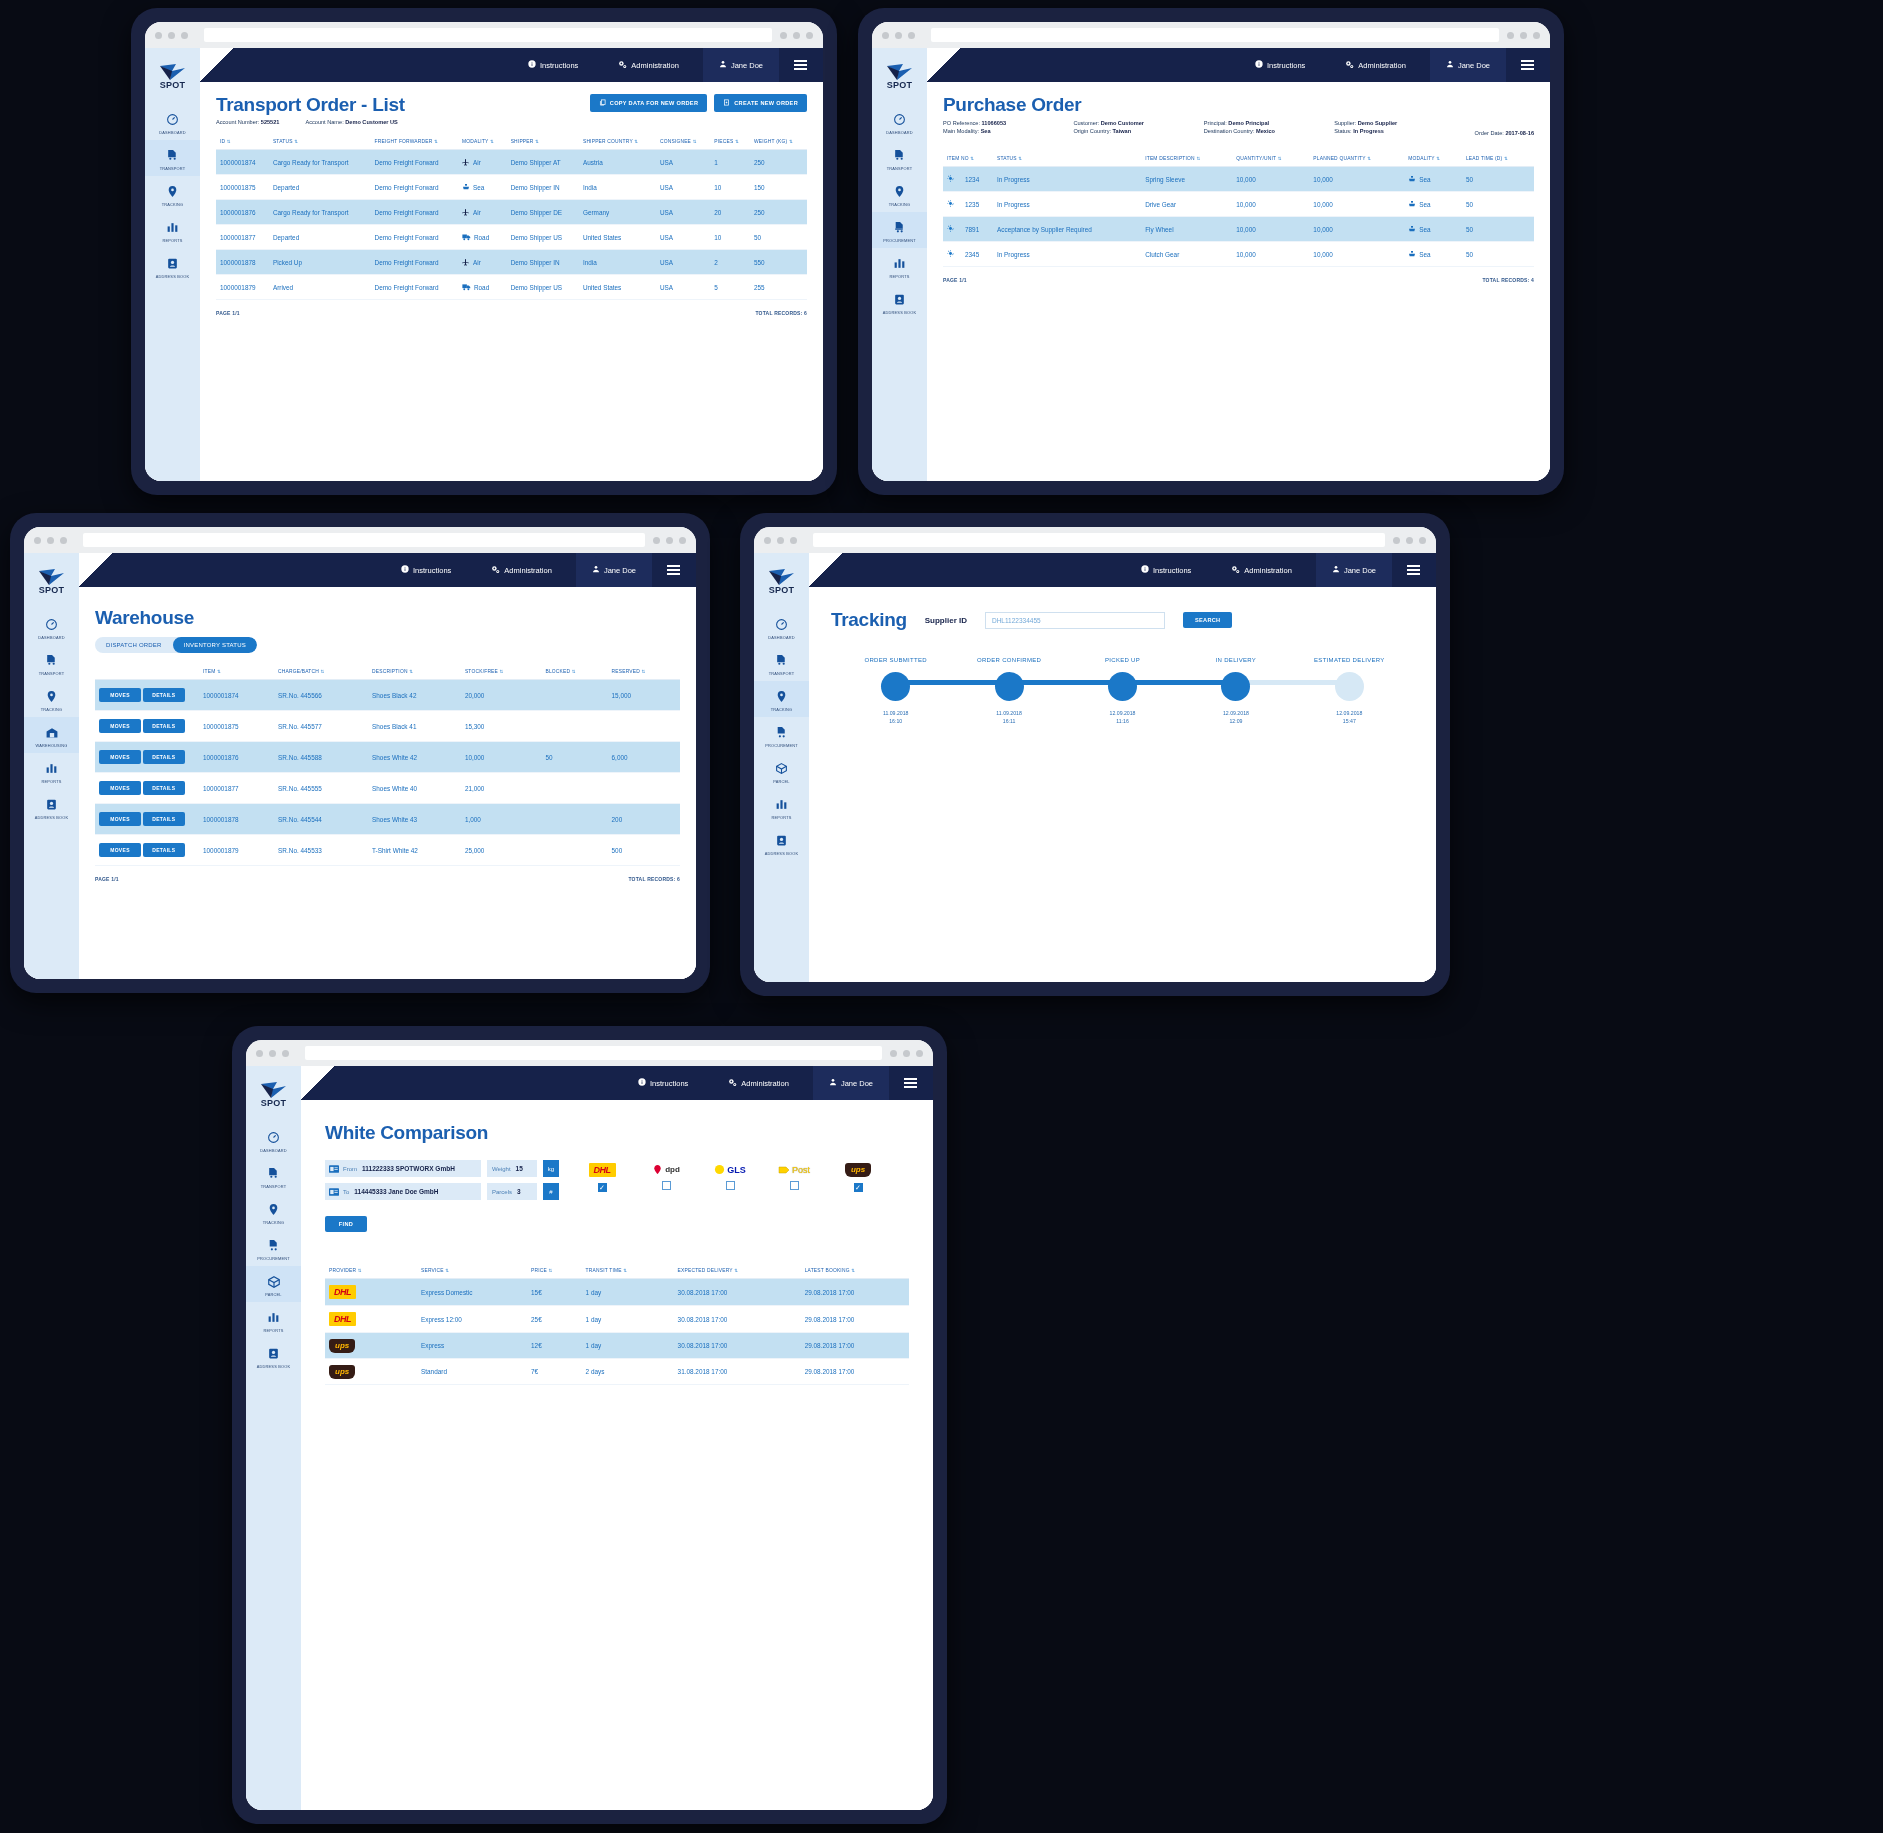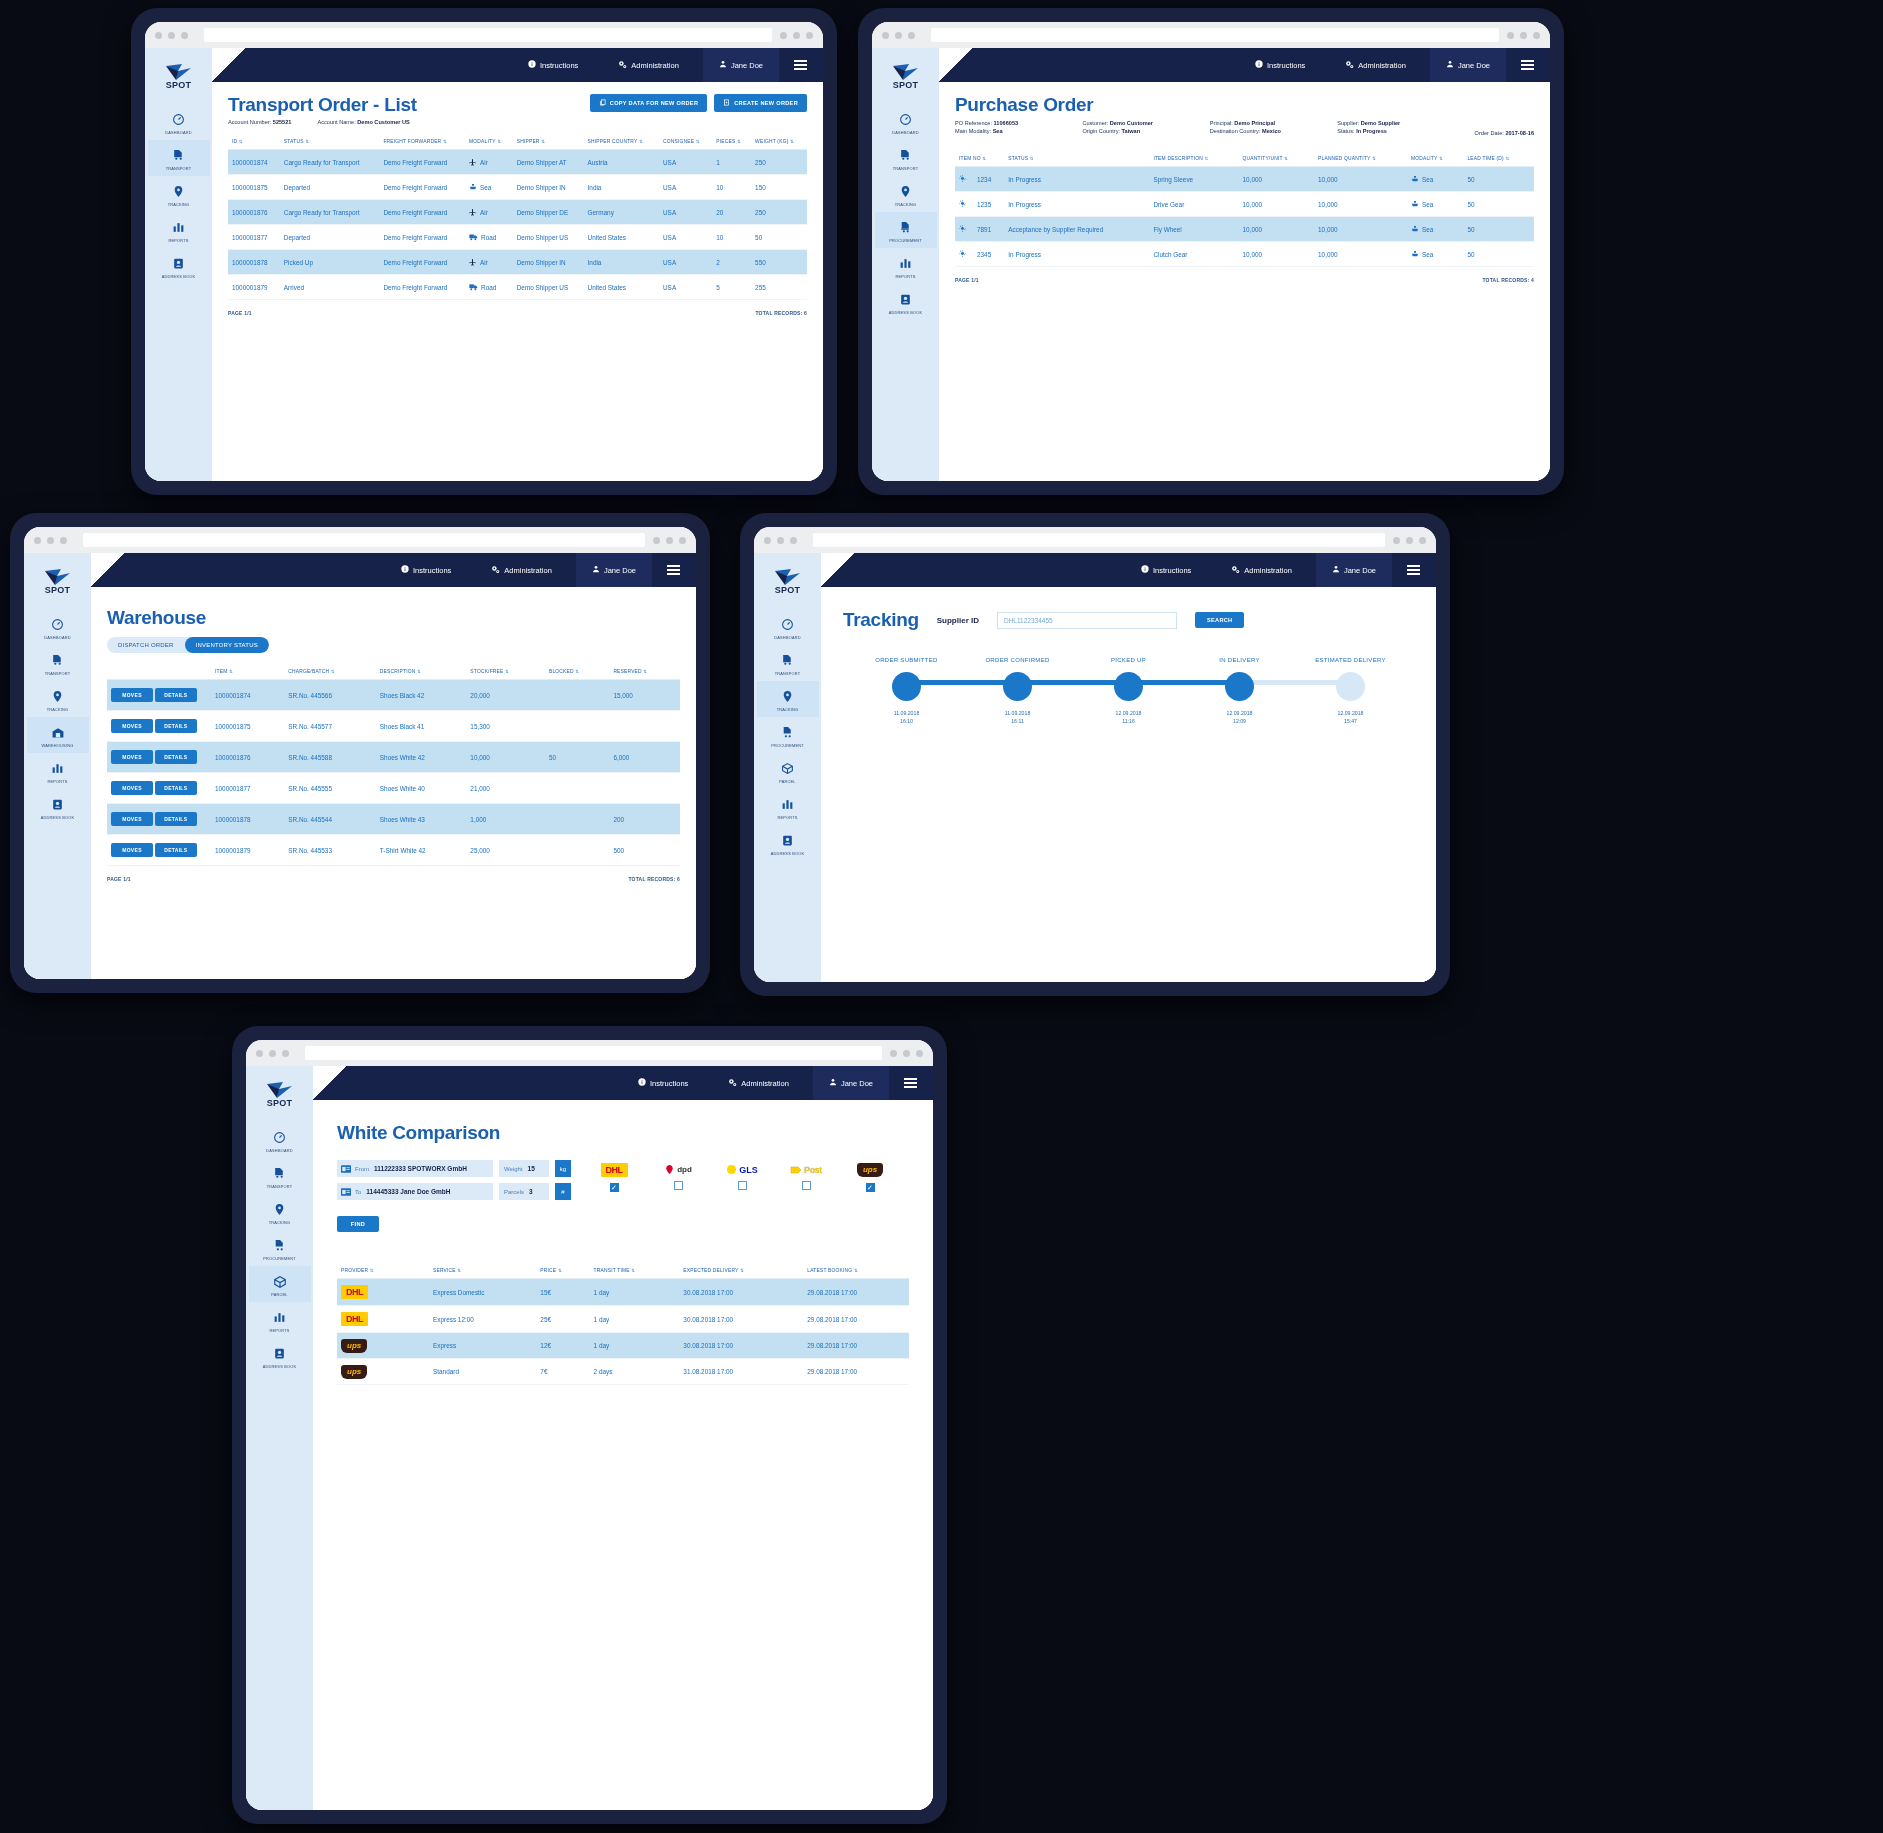--- a/index.html
+++ b/index.html
@@ -15,21 +15,21 @@
   
   .chrome { background:#eceef0; display:flex; align-items:center; gap:8px; padding:6px 10px; flex:0 0 auto; }
   .dots { display:flex; gap:6px; padding-right:8px;}
   .dot { width:7px; height:7px; border-radius:50%; background:#c6c9cd; }
   .urlbar { flex:1; height:14px; background:#fff; border-radius:2px; }
   .chrome-right { display:flex; gap:6px; }
 
   .app { flex:1; display:flex; background:#fff; min-height:0; }
 
   
-  .sidebar { width:67px; background:#dceaf7; flex:0 0 auto; display:flex; flex-direction:column;
+  .sidebar { width:55px; background:#dceaf7; flex:0 0 auto; display:flex; flex-direction:column;
              align-items:center; padding-top:8px; }
   .logo { width:52px; height:40px; display:flex; flex-direction:column; align-items:center; justify-content:center; margin-bottom:8px;}
   .logo svg { display:block; }
   .logo .lt { font-size:9px; font-weight:bold; color:#16284f; letter-spacing:.2px; margin-top:-3px;}
   .navitem { width:62px; padding:7px 0 5px; display:flex; flex-direction:column; align-items:center; gap:2px; cursor:pointer;}
   .navitem.active { background:#cfe3f6; }
   .navitem .ic { color:#15519b; display:flex; align-items:center; justify-content:center; height:17px;}
   .navitem .lb { font-size:3.9px; color:#2c4a78; letter-spacing:.2px; text-transform:uppercase; white-space:nowrap;}
 
   
@@ -99,21 +99,21 @@
   .field .fv { font-size:6.5px; color:#16224a; font-weight:bold; padding-right:8px;}
   .unit { background:#1b78c8; color:#fff; font-size:6px; width:16px; height:17px; display:flex;
           align-items:center; justify-content:center;}
   .carriers { display:flex; gap:18px; margin-left:20px; align-items:center; }
   .carrier { width:46px; display:flex; flex-direction:column; align-items:center; gap:6px;}
   .cbox { width:9px; height:9px; border:1px solid #5b9bd5; background:#fff; display:flex;
           align-items:center; justify-content:center; }
   .cbox.on { background:#1b78c8; border-color:#1b78c8; }
   .cbox.on:after { content:"\2713"; color:#fff; font-size:7px; line-height:1;}
 
-  .logo-dhl { background:#FFCC00; color:#D40511; font-weight:bold; font-size:9px;
+  .logo-dhl { background:#FFCC00; color:#D40511; font-style:italic; font-weight:bold; font-size:9px;
               padding:2px 5px; letter-spacing:-.5px; border-radius:1px;}
   .logo-ups { background:#351C15; color:#FFB500; font-weight:bold; font-size:8px; padding:2px 6px 3px;
               border-radius:3px 3px 6px 6px; font-style:italic;}
   .logo-dpd { display:flex; align-items:center; gap:2px; font-weight:bold; font-size:8px; color:#333;}
   .logo-gls { display:flex; align-items:center; gap:2px; font-weight:bold; font-size:9px; color:#061ab1;}
   .logo-post { display:flex; align-items:center; gap:2px; font-weight:normal; font-size:9px; color:#FFD100;
                text-shadow:0 0 1px #666;}
 </style>
 </head>
 <body>

